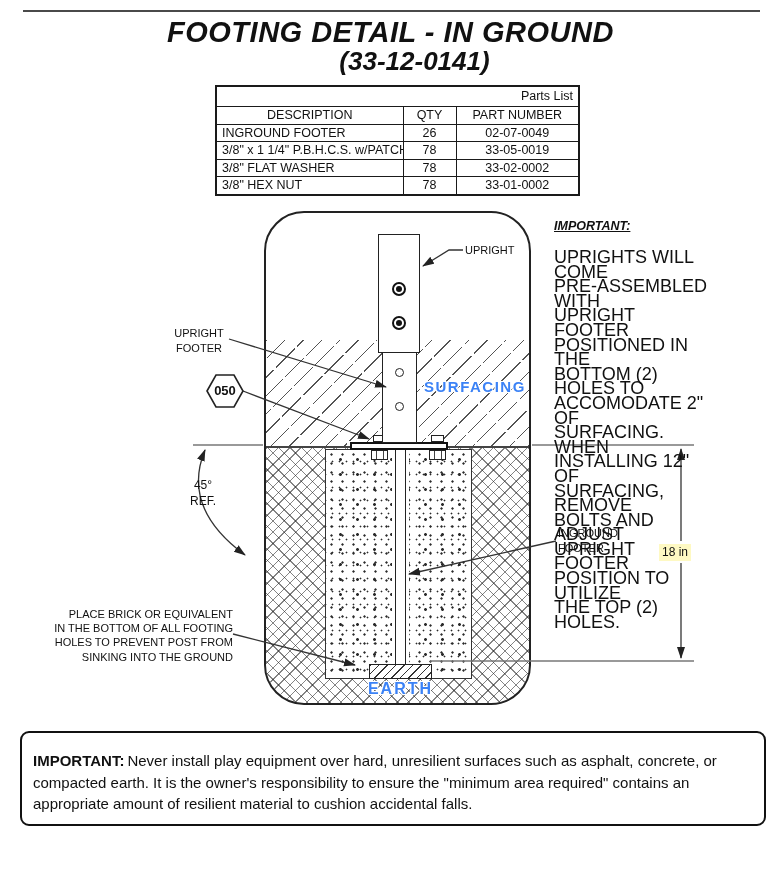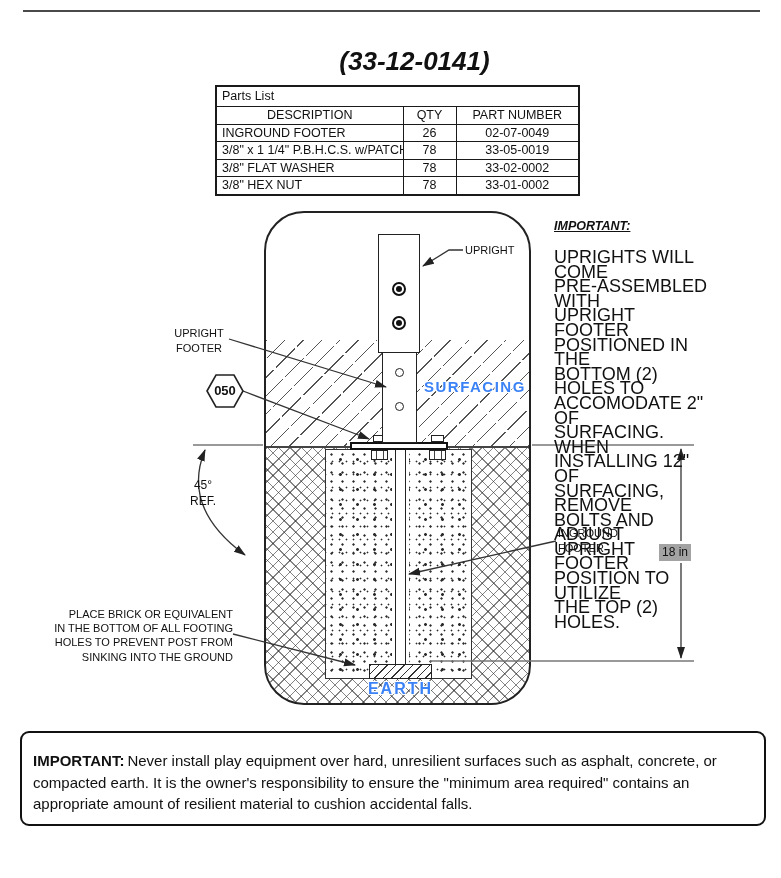--- a/index.html
+++ b/index.html
@@ -11,21 +11,21 @@
   .title1{position:absolute;left:0;top:16px;width:100%;text-align:center;
           font-style:italic;font-weight:bold;font-size:29px;letter-spacing:.5px;}
   .title2{position:absolute;left:0;top:46px;width:100%;text-align:center;
           font-style:italic;font-weight:bold;font-size:26px;margin-left:24px;}
 
   
   .parts{position:absolute;left:215px;top:85px;width:363px;border-collapse:collapse;
          table-layout:fixed;border:2px solid #1a1a1a;font-size:12.5px;}
   .parts th,.parts td{border:1.2px solid #1a1a1a;padding:1px 5px;line-height:14.5px;
          font-weight:normal;white-space:nowrap;overflow:hidden;}
-  .parts .tt{text-align:left;height:17px;}
+  .parts .tt{text-align:right;height:17px;}
   .parts .ch{text-align:center;}
   .parts td.desc{text-align:left;}
   .parts td.qty,.parts td.part{text-align:center;}
   .col-desc{width:187px;} .col-qty{width:53px;} .col-part{width:123px;}
 
   
   .side-note{position:absolute;left:554px;top:219px;width:160px;z-index:45;}
   .side-note .hd{font-style:italic;font-weight:bold;font-size:12.5px;text-decoration:underline;}
   .side-note .bd{margin-top:17px;font-size:18px;line-height:14.6px;white-space:pre-line;}
 
@@ -73,41 +73,42 @@
   .in-lbl{position:absolute;z-index:5;font-weight:bold;color:#3b82f6;}
 
   
   .lbl{position:absolute;z-index:45;color:#111;font-size:11px;line-height:15px;}
   .pre{white-space:pre-line;}
   .lbl-upright{left:465px;top:243px;}
   .lbl-upright-footer{left:168px;top:326px;width:62px;text-align:center;}
   .lbl-callout{left:207px;top:383px;width:36px;text-align:center;font-weight:bold;font-size:13px;}
   .lbl-angle{left:177px;top:477px;width:52px;text-align:center;font-size:12px;line-height:16px;}
   .lbl-inground{left:558px;top:526px;}
-  .lbl-dim{left:659px;top:544px;font-size:12px;background:#a3a3a3;padding:1px 3px;}
+  .lbl-dim{left:659px;top:544px;font-size:12px;background:#fef9c3;padding:1px 3px;}
   .lbl-brick-note{left:40px;top:607px;width:193px;text-align:right;line-height:14.2px;}
 
   
   .overlay{position:absolute;left:0;top:0;width:781px;height:878px;z-index:40;pointer-events:none;}
 
   
   .imp-box{position:absolute;left:20px;top:731px;width:746px;box-sizing:border-box;
       border:2.2px solid #111;border-radius:9px;padding:17px 11px 9px;
       font-size:15px;line-height:21.5px;}
   .imp-box .b{font-weight:bold;padding-right:3px;}
   .siteprep-hd{position:absolute;left:22px;top:822px;font-weight:bold;font-size:15.5px;
       border-bottom:1.8px solid #000;padding-bottom:1px;letter-spacing:.2px;}
   .siteprep-bd{position:absolute;left:22px;top:847px;font-size:15px;}
 </style>
 </head>
 <body>
 
 <div class="page">
 
   <div class="top-rule"></div>
+  <div class="title1">FOOTING DETAIL - IN GROUND</div>
   <div class="title2">(33-12-0141)</div>
 
   <table class="parts">
     <colgroup>
         <col class="col-desc">
         <col class="col-qty">
         <col class="col-part">
       </colgroup>
     <thead>
       <tr>

